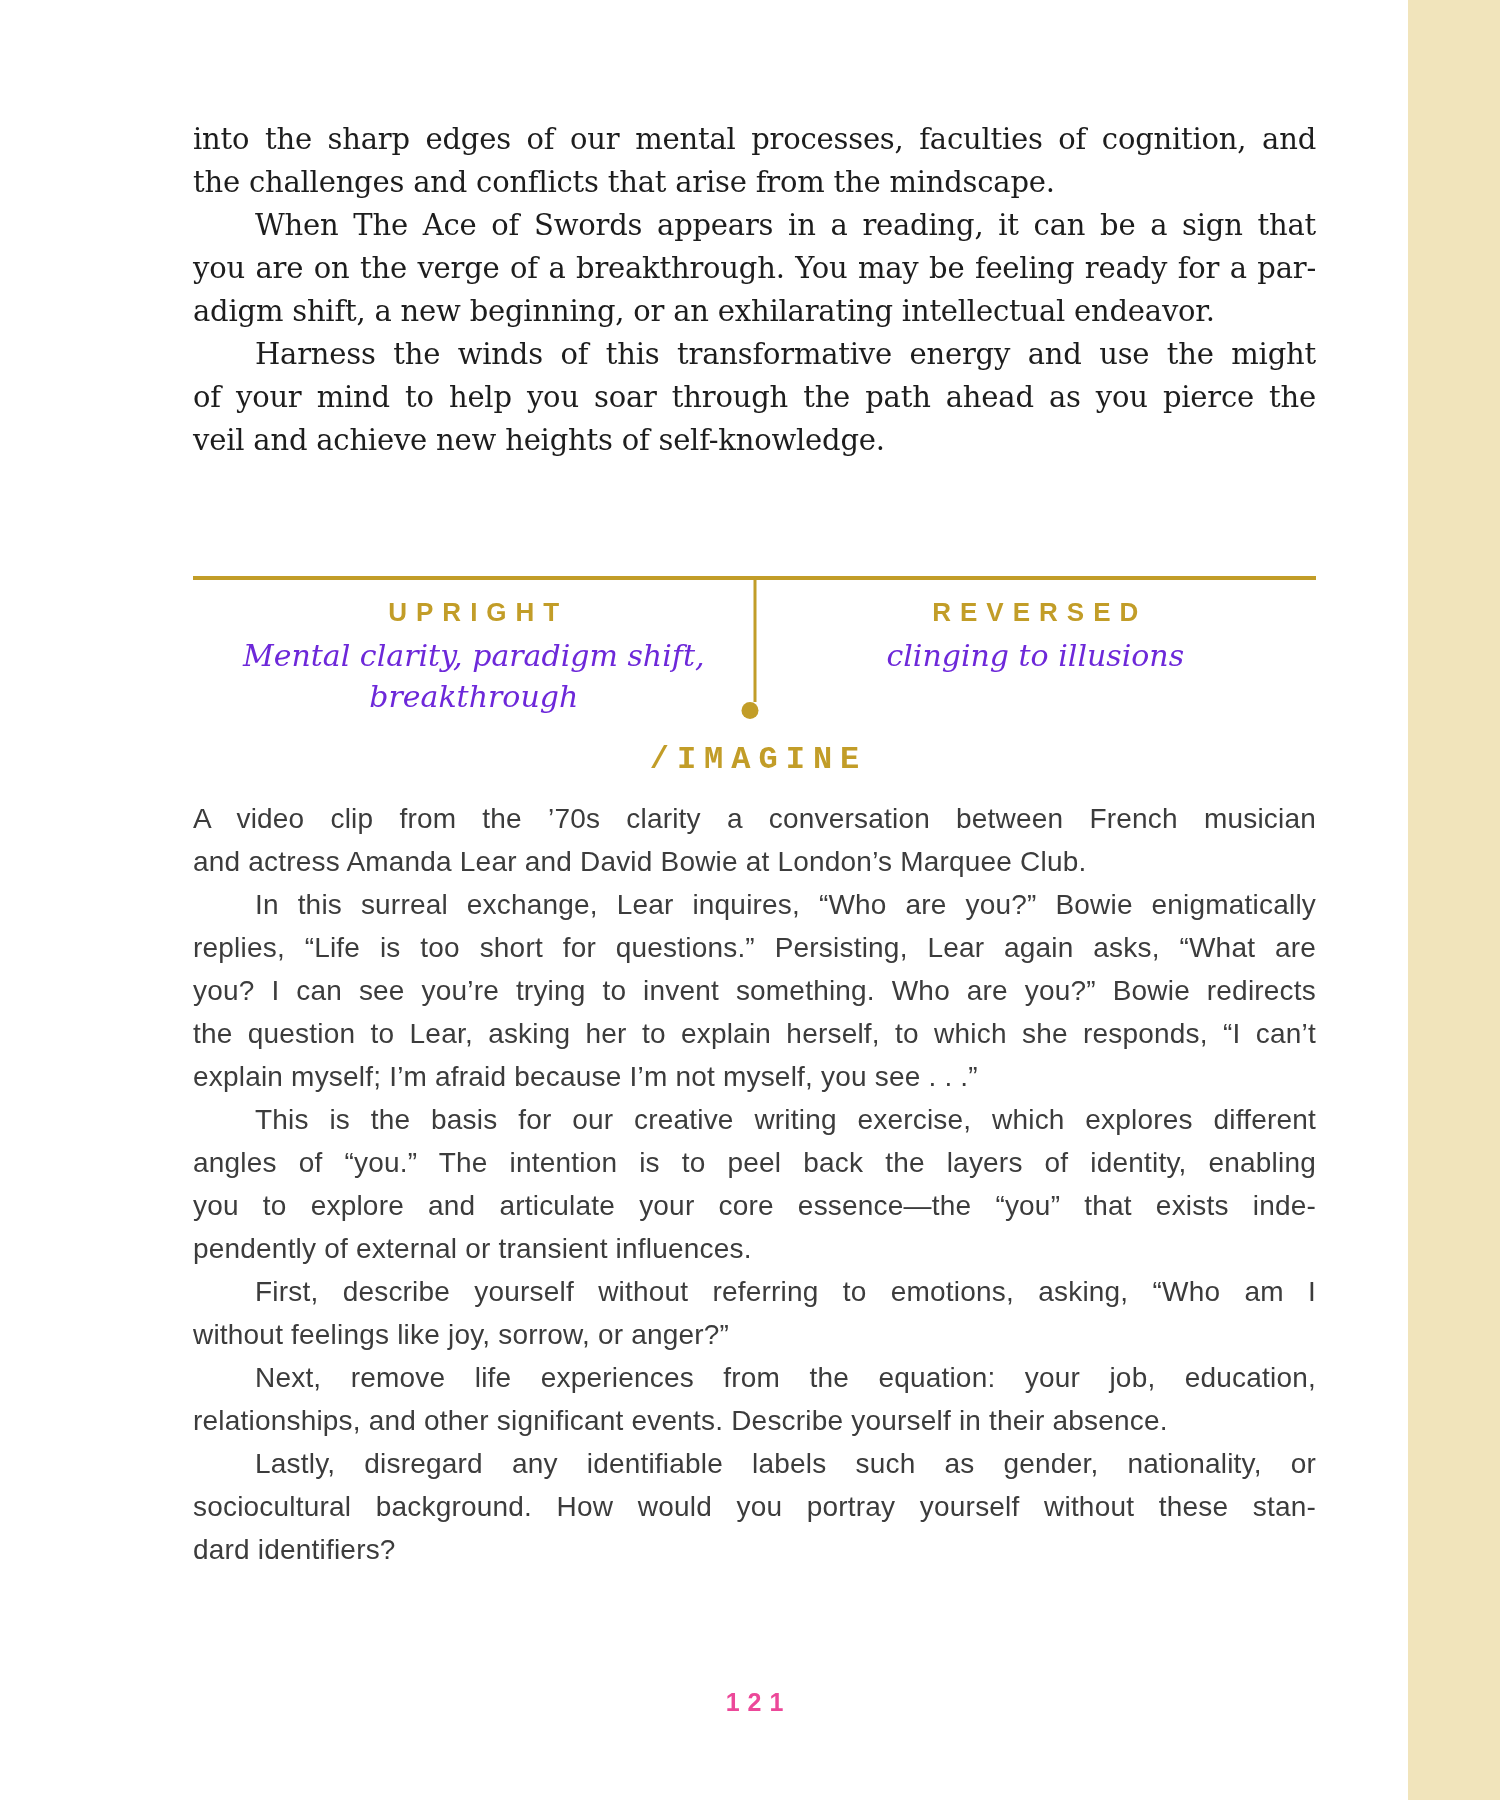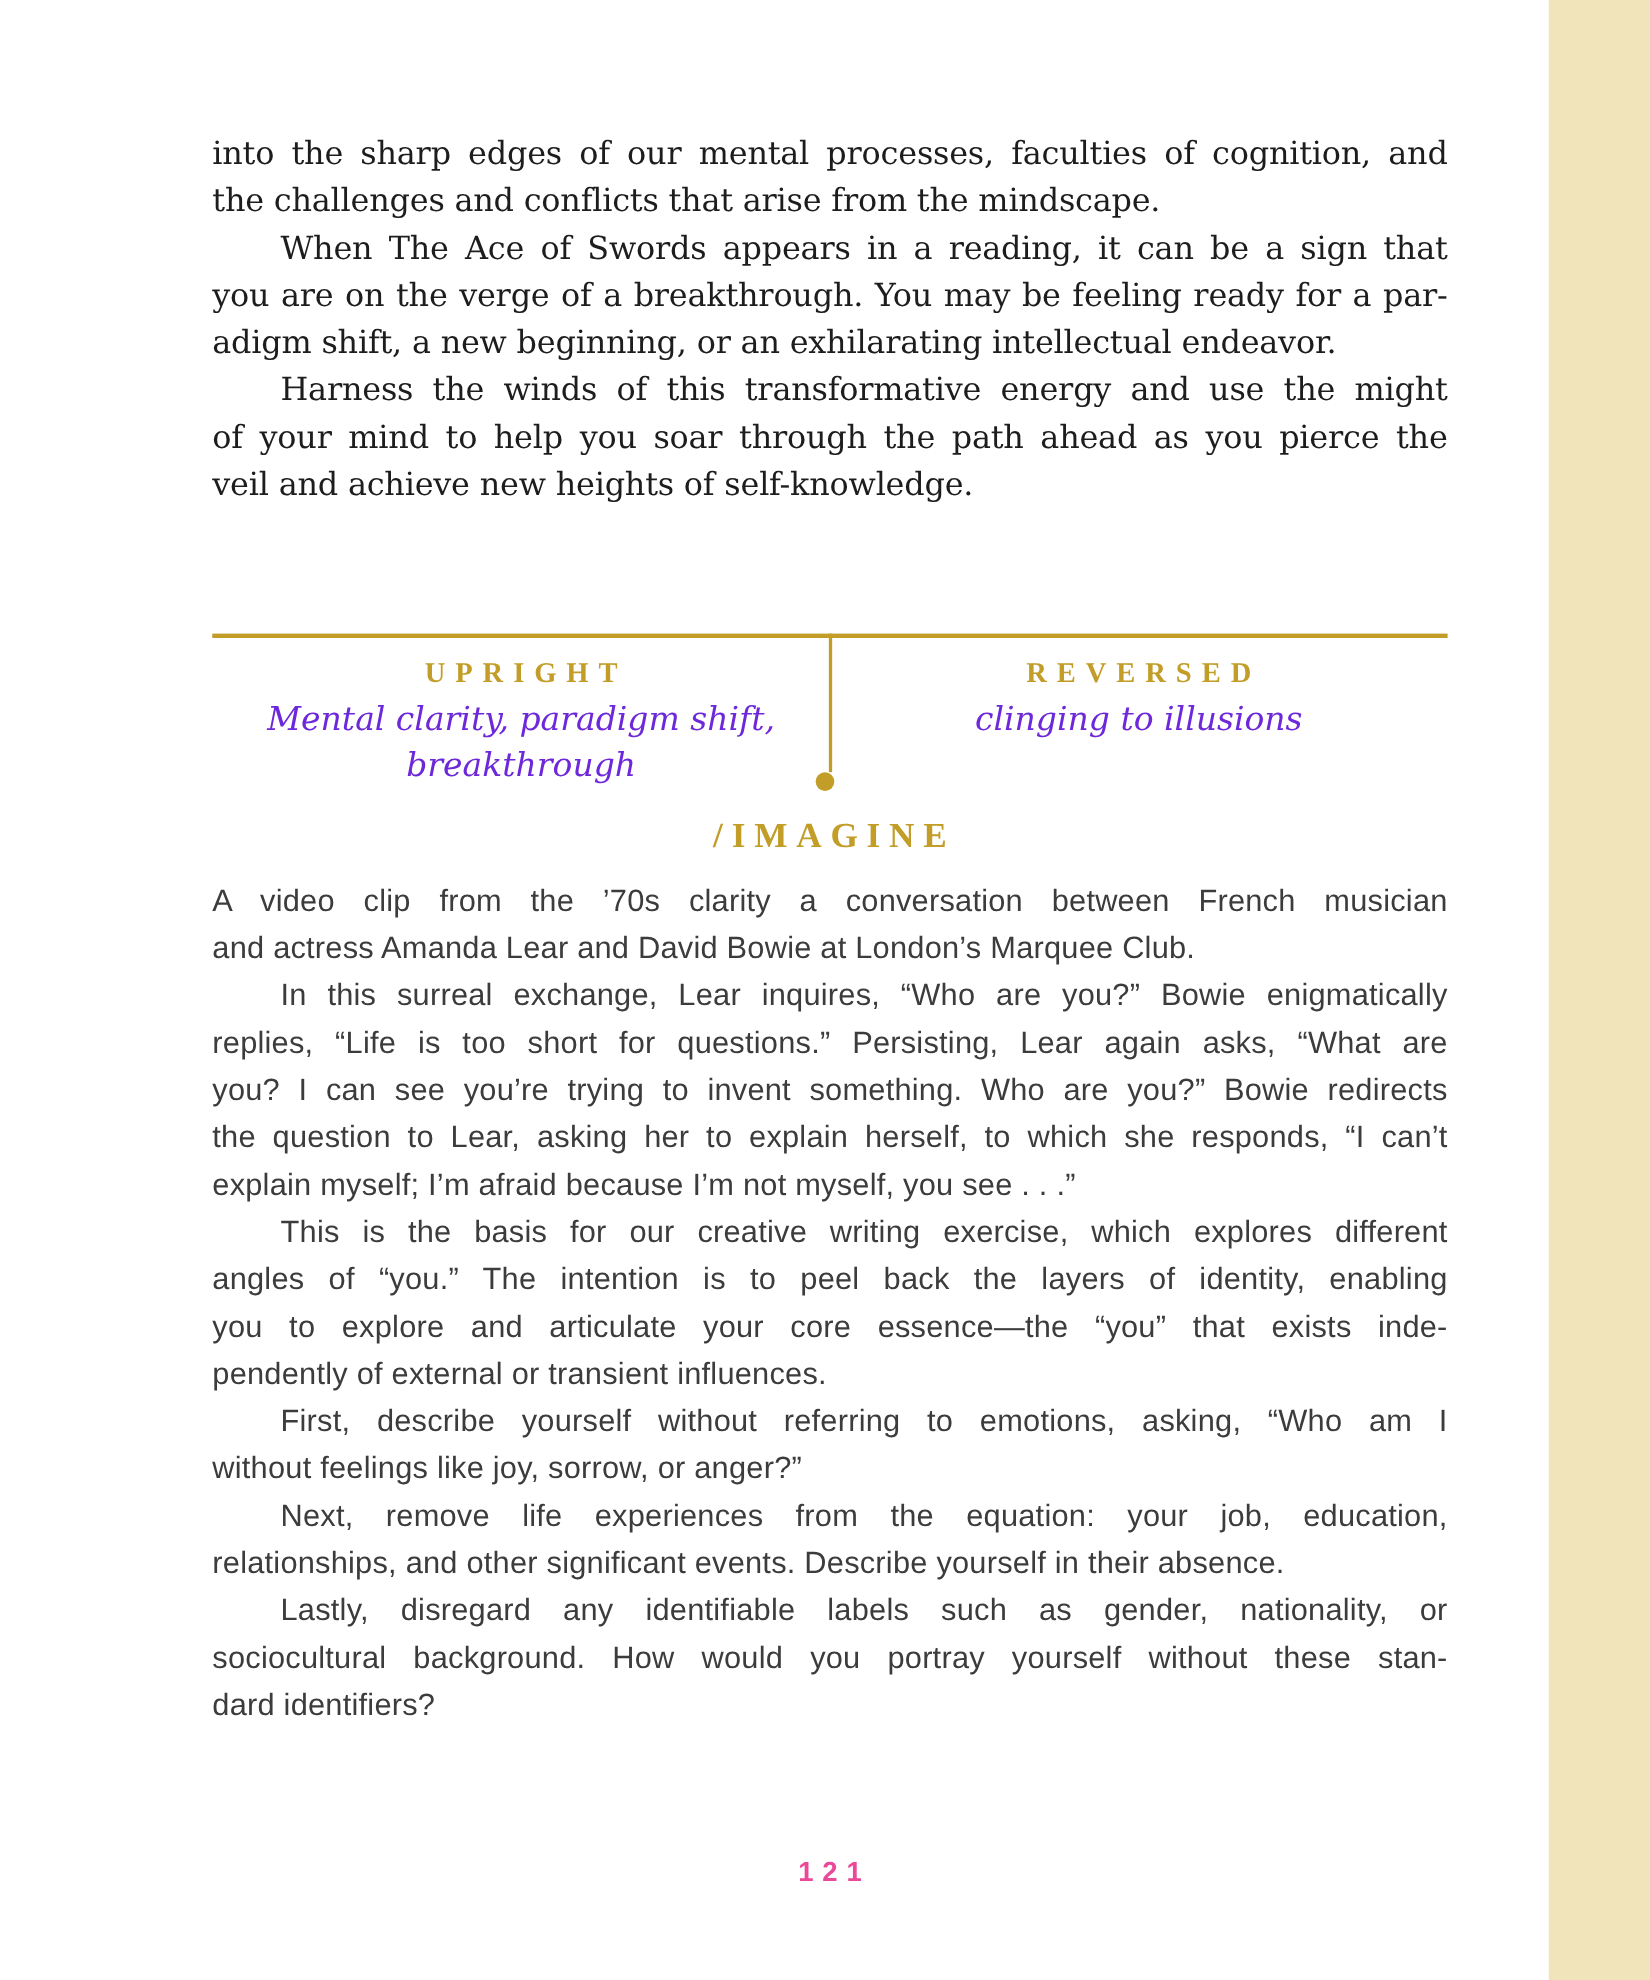--- a/index.html
+++ b/index.html
@@ -50,36 +50,36 @@
   }
   .divider-dot{
     position:absolute;left:50%;top:702px;width:17px;height:17px;
     border-radius:50%;transform:translateX(-50%);
     background:var(--gold);
   }
   .cols{display:flex;}
   .col{width:50%;text-align:center;}
   .meaning-label{
     margin-top:17px;
-    font-family:Liberation Serif, serif;
+    font-family:Liberation Sans, sans-serif;
     font-weight:bold;font-size:26px;
     letter-spacing:9px;text-indent:9px;
     color:var(--gold);
   }
   .meaning-lines{
     margin-top:7px;
     font-family:"DejaVu Serif",serif;
     font-style:italic;
     font-size:30px;line-height:41px;
     color:#6d28d9;
   }
   .imagine-heading{
     position:absolute;left:193px;top:741px;width:1123px;margin:0;
     text-align:center;
-    font-family:Liberation Serif, serif;
+    font-family:Liberation Mono, monospace;
     font-weight:bold;font-size:32px;
     letter-spacing:8px;text-indent:8px;
     color:var(--gold);
   }
   .page-number{
     position:absolute;left:193px;top:1688px;width:1123px;
     text-align:center;
     font-family:"Liberation Sans",sans-serif;
     font-weight:bold;font-size:25px;
     letter-spacing:8px;text-indent:8px;

